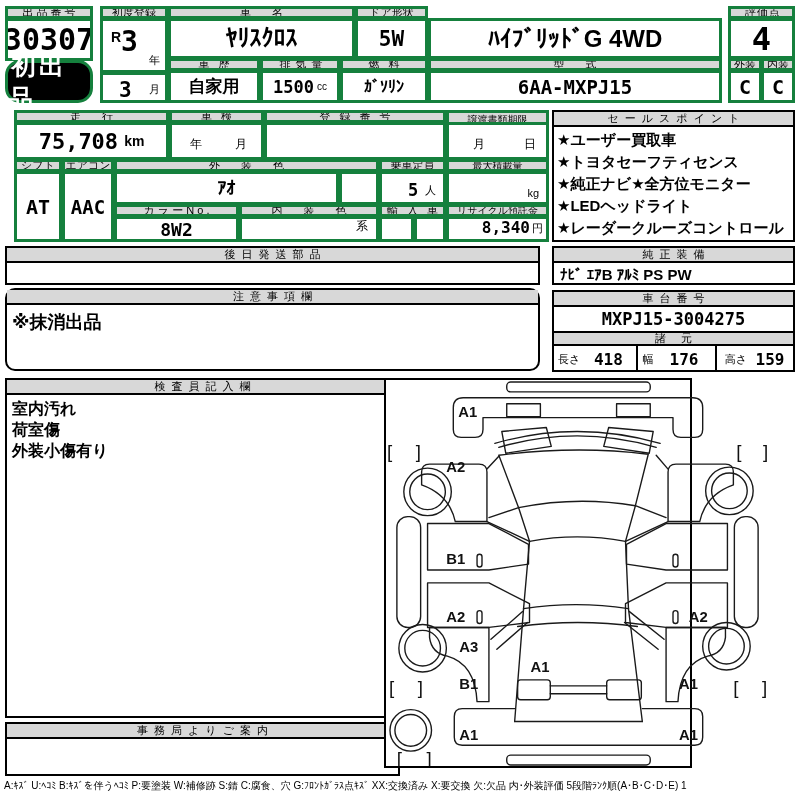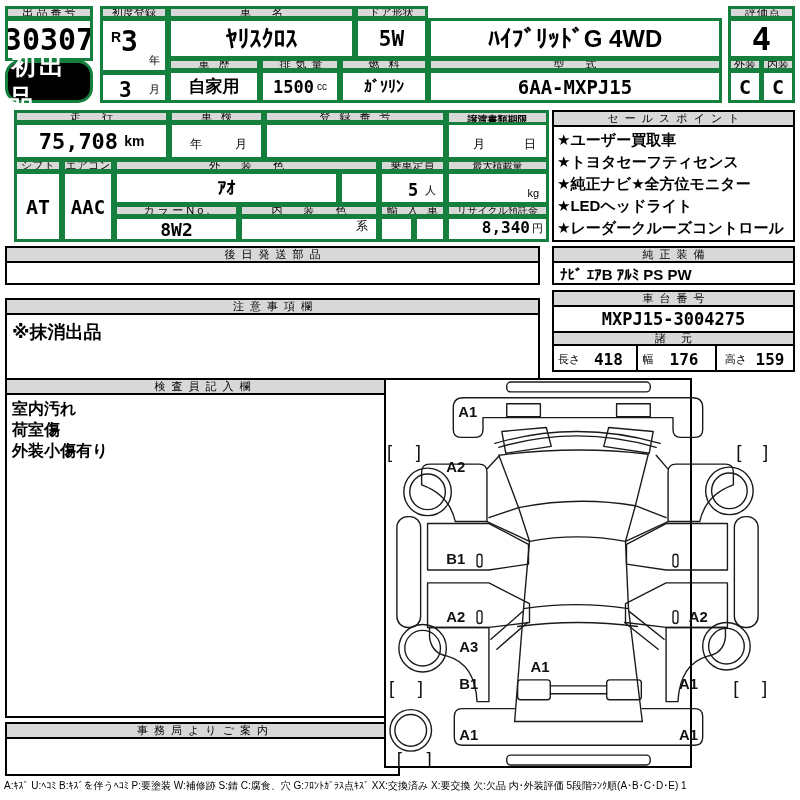--- a/index.html
+++ b/index.html
@@ -42,21 +42,21 @@
       <span class="abs" style="left:8px;top:8px;font-size:14px;font-weight:700;">R</span>
       <span class="abs num" style="left:18px;top:4px;font-size:28px;">3</span>
       <span class="abs" style="right:5px;bottom:2px;font-size:11px;">年</span>
     </div>
     <div class="cell" style="left:95px;top:66px;width:68px;height:31px;">
       <span class="abs num" style="left:16px;top:3px;font-size:21px;">3</span>
       <span class="abs" style="right:5px;bottom:3px;font-size:11px;">月</span>
     </div>
 
     <div class="cell hd wide" style="left:163px;top:0;width:187px;height:13px;">車 名</div>
-    <div class="cell val" style="left:163px;top:12px;width:187px;height:41px;font-size:24px;">ﾔﾘｽｸﾛｽ</div>
+    <div class="cell val" style="left:163px;top:12px;width:187px;height:41px;font-size:24px;font-family:Liberation Mono, monospace;">ﾔﾘｽｸﾛｽ</div>
     <div class="cell hd" style="left:350px;top:0;width:73px;height:13px;letter-spacing:0;text-indent:0;">ドア形状</div>
     <div class="cell val num" style="left:350px;top:12px;width:73px;height:41px;font-size:21px;">5W</div>
 
     <div class="cell hd" style="left:163px;top:52px;width:92px;height:13px;">車 歴</div>
     <div class="cell val" style="left:163px;top:64px;width:92px;height:33px;font-size:17px;">自家用</div>
     <div class="cell hd" style="left:255px;top:52px;width:80px;height:13px;letter-spacing:1px;">排 気 量</div>
     <div class="cell val" style="left:255px;top:64px;width:80px;height:33px;">
       <span class="num" style="font-size:17px;">1500</span>
       <span class="unit" style="font-size:10px;margin-left:3px;">cc</span>
     </div>
@@ -73,21 +73,21 @@
     <div class="cell hd" style="left:723px;top:52px;width:34px;height:13px;letter-spacing:0;text-indent:0;">外装</div>
     <div class="cell hd" style="left:756px;top:52px;width:34px;height:13px;letter-spacing:0;text-indent:0;">内装</div>
     <div class="cell val num" style="left:723px;top:64px;width:34px;height:33px;font-size:20px;">C</div>
     <div class="cell val num" style="left:756px;top:64px;width:34px;height:33px;font-size:20px;">C</div>
   </div>
 
   <div class="abs" style="left:5px;top:110px;width:535px;height:132px;margin-left:9px;">
     <div class="cell hd wide" style="left:0;top:0;width:155px;height:13px;">走 行</div>
     <div class="cell hd" style="left:155px;top:0;width:95px;height:13px;">車 検</div>
     <div class="cell hd" style="left:250px;top:0;width:182px;height:13px;">登 録 番 号</div>
-    <div class="cell hd tight" style="left:432px;top:0;width:103px;height:20px;font-weight:bold;">譲渡書類期限</div>
+    <div class="cell hd tight" style="left:432px;top:0;width:103px;height:20px;">譲渡書類期限</div>
 
     <div class="cell val" style="left:0;top:12px;width:155px;height:38px;">
       <span class="num" style="font-size:22px;">75,708</span>
       <span style="font-size:14px;font-weight:700;margin-left:6px;">km</span>
     </div>
     <div class="cell" style="left:155px;top:12px;width:95px;height:38px;">
       <span class="abs" style="left:18px;bottom:4px;font-size:12px;">年</span>
       <span class="abs" style="right:14px;bottom:4px;font-size:12px;">月</span>
     </div>
     <div class="cell" style="left:250px;top:12px;width:182px;height:38px;"></div>
@@ -144,21 +144,21 @@
 
   <div class="box" style="left:5px;top:246px;width:535px;height:39px;">
     <div class="bar">後日発送部品</div>
   </div>
 
   <div class="box" style="left:552px;top:246px;width:243px;height:39px;">
     <div class="bar">純正装備</div>
     <div style="font-size:15px;font-weight:700;padding:3px 0 0 6px;white-space:nowrap;">ﾅﾋﾞ ｴｱB ｱﾙﾐ PS PW</div>
   </div>
 
-  <div class="box" style="left:5px;top:298px;width:535px;height:83px;">
+  <div class="box" style="left:5px;top:288px;width:535px;height:83px;border-radius:10px;">
     <div class="bar">注意事項欄</div>
     <div style="font-size:18px;font-weight:700;padding:5px 0 0 5px;">※抹消出品</div>
   </div>
 
   <div class="box" style="left:552px;top:290px;width:243px;height:82px;">
     <div class="bar">車台番号</div>
     <div class="val num" style="position:static;height:24px;font-size:17px;">MXPJ15-3004275</div>
     <div class="bar" style="border-top:2px solid #000;">諸 元</div>
     <div style="display:flex;height:26px;">
       <div style="flex:1.08;border-right:2px solid #000;display:flex;align-items:center;">

